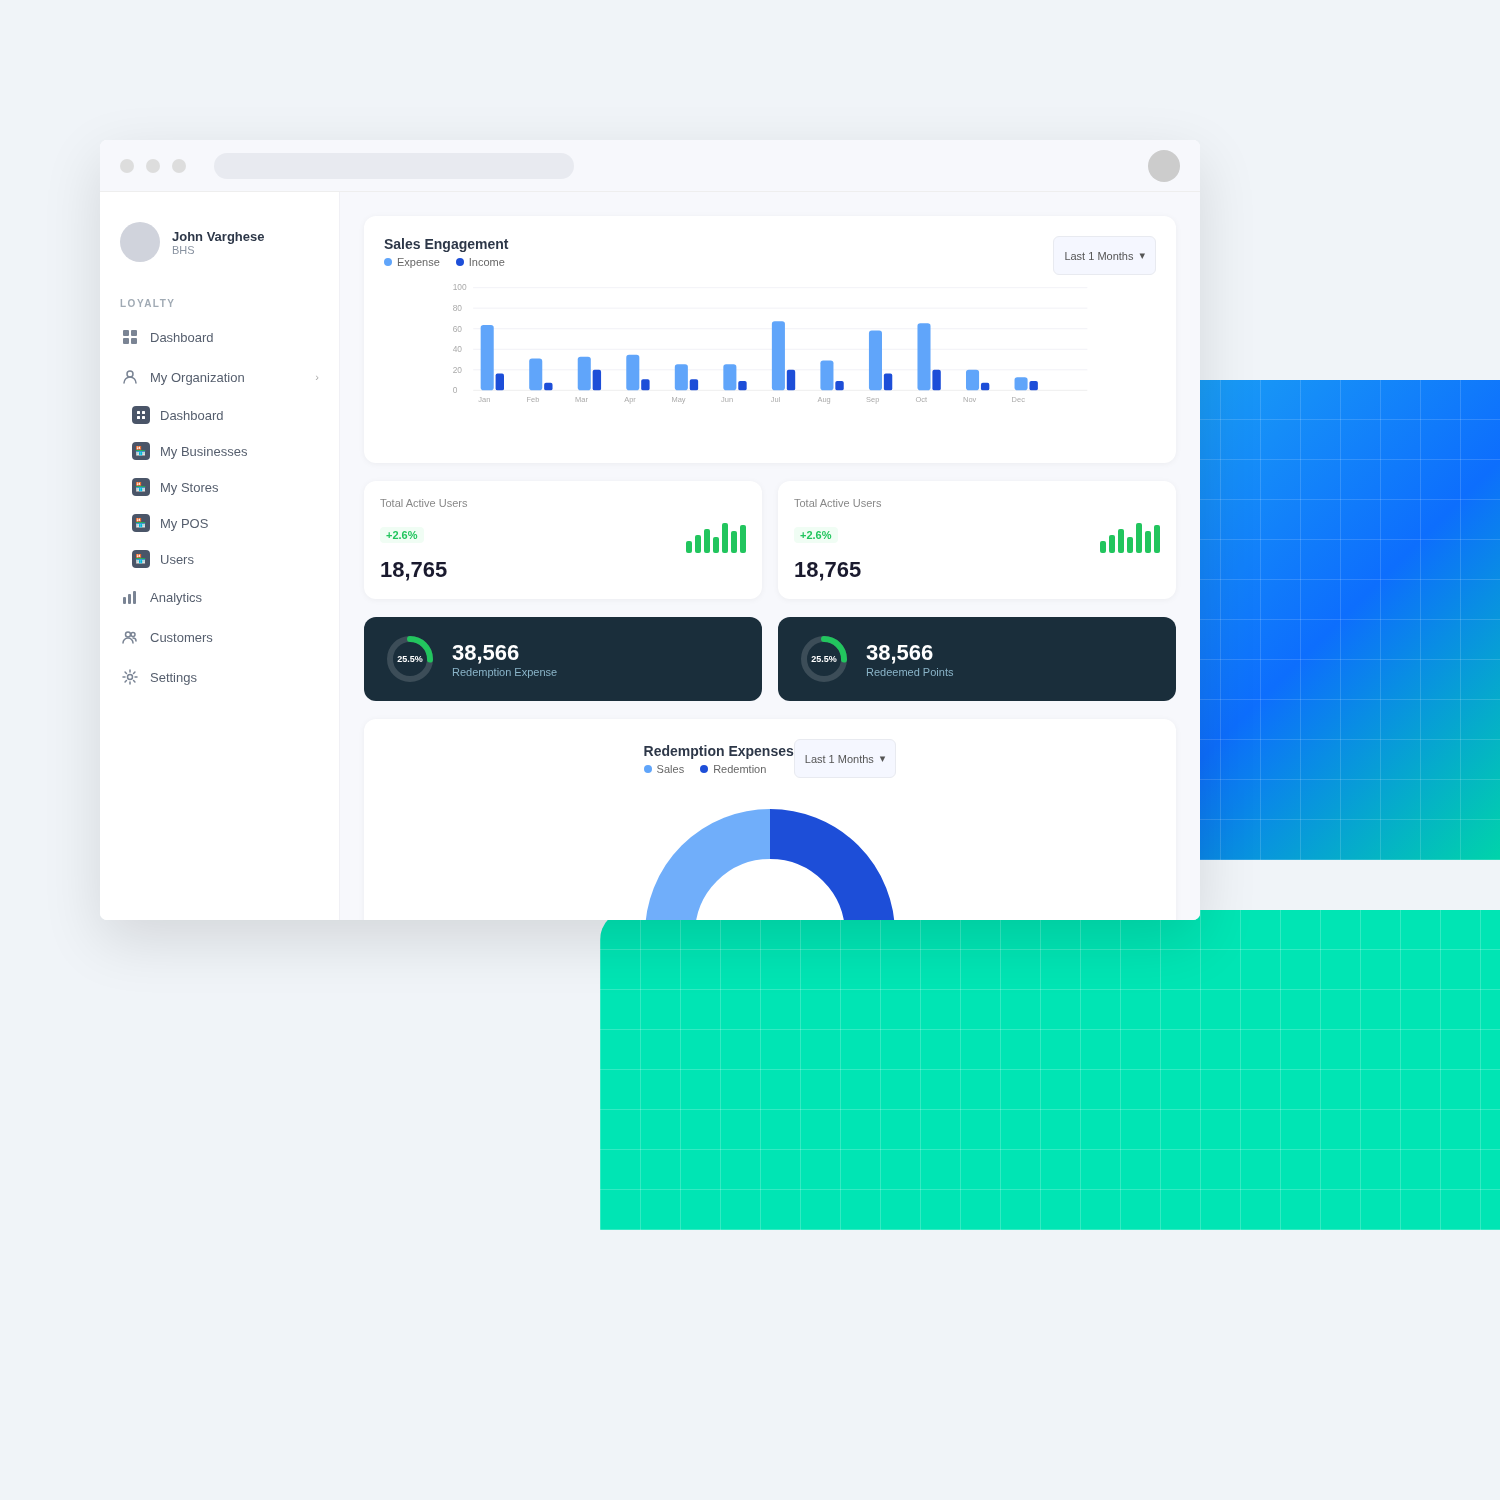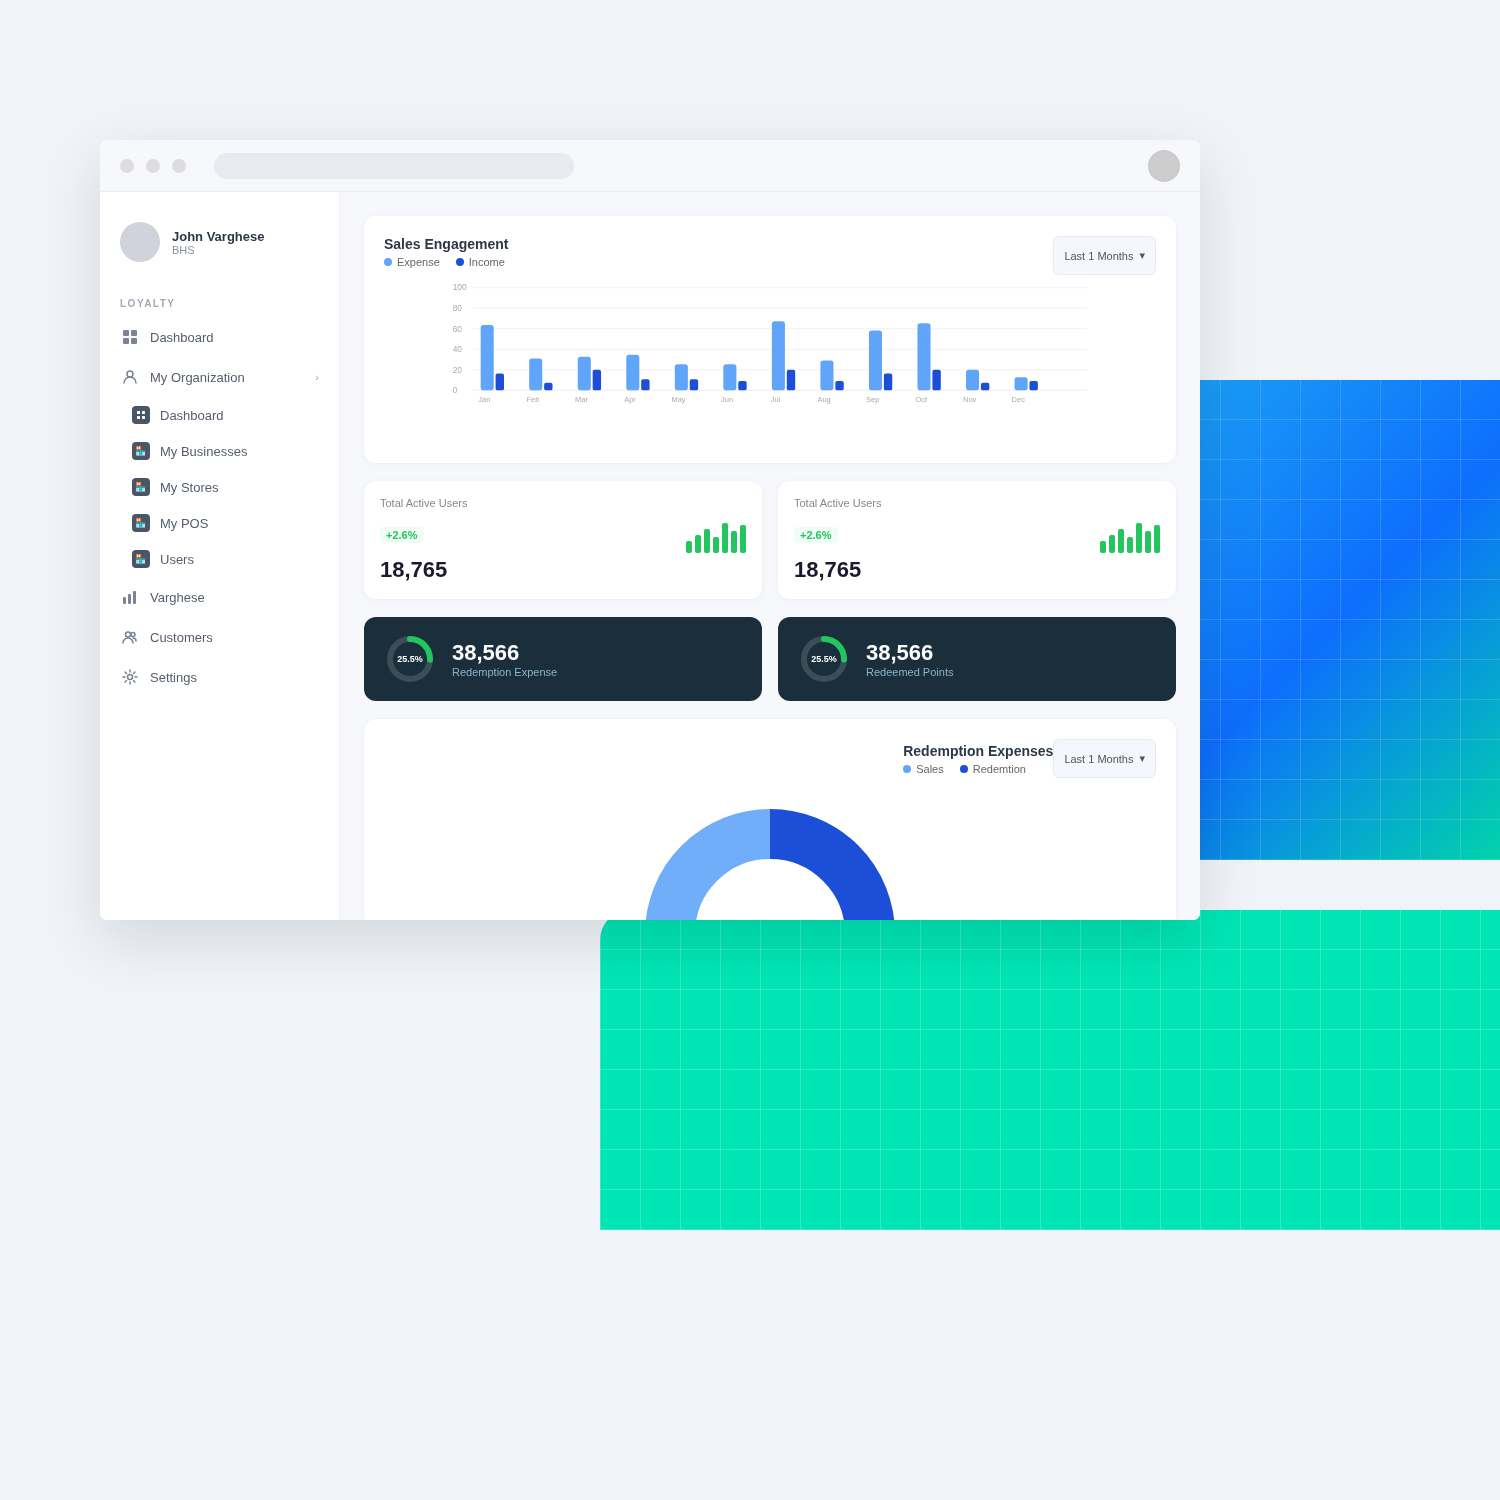--- a/index.html
+++ b/index.html
@@ -363,21 +363,21 @@
     
     .redemption-card {
       background: #fff;
       border-radius: 12px;
       padding: 20px;
       box-shadow: 0 1px 6px rgba(0,0,0,0.05);
     }
     .redemption-header {
       display: flex;
       align-items: center;
-      justify-content: flex-end;
+      justify-content: center;
       margin-bottom: 8px;
     }
     .redemption-title {
       font-size: 14px;
       font-weight: 600;
       color: #2d3748;
     }
     .donut-chart-area {
       display: flex;
       justify-content: center;
@@ -472,21 +472,21 @@
       </div>
 
       <div class="nav-item">
         <span class="nav-icon">
           <svg width="16" height="16" viewBox="0 0 16 16" fill="none">
             <rect x="1" y="8" width="3" height="7" rx="1" fill="#7a8494"></rect>
             <rect x="6" y="5" width="3" height="10" rx="1" fill="#7a8494"></rect>
             <rect x="11" y="2" width="3" height="13" rx="1" fill="#7a8494"></rect>
           </svg>
         </span>
-        <span>Varghese</span>
+        <span>Analytics</span>
       </div>
 
       <div class="nav-item">
         <span class="nav-icon">
           <svg width="16" height="16" viewBox="0 0 16 16" fill="none">
             <path d="M1 14c0-2.761 2.239-5 5-5s5 2.239 5 5" stroke="#7a8494" stroke-width="1.5" stroke-linecap="round"></path>
             <circle cx="6" cy="5.5" r="2.5" stroke="#7a8494" stroke-width="1.5"></circle>
             <path d="M11 9c1.657 0 3 1.343 3 3" stroke="#7a8494" stroke-width="1.5" stroke-linecap="round"></path>
             <circle cx="11" cy="5.5" r="2" stroke="#7a8494" stroke-width="1.5"></circle>
           </svg>

